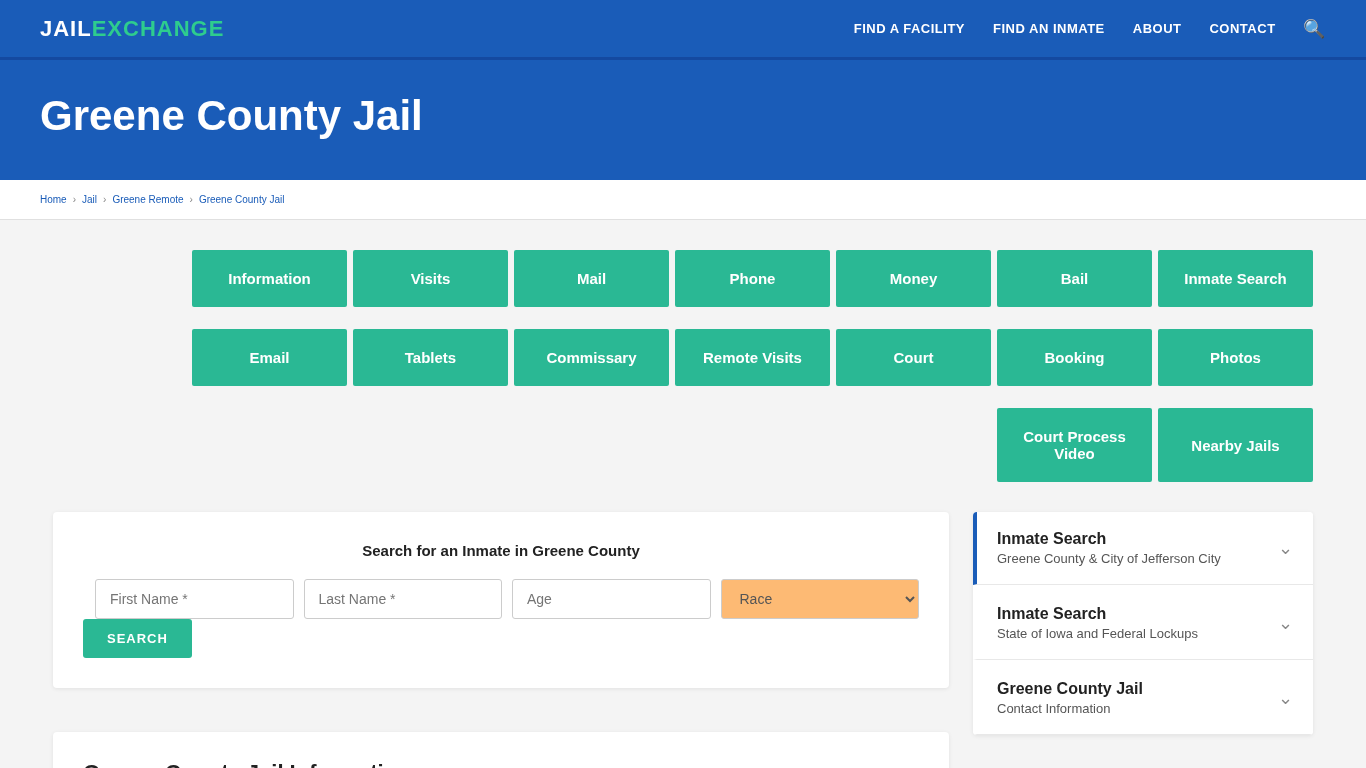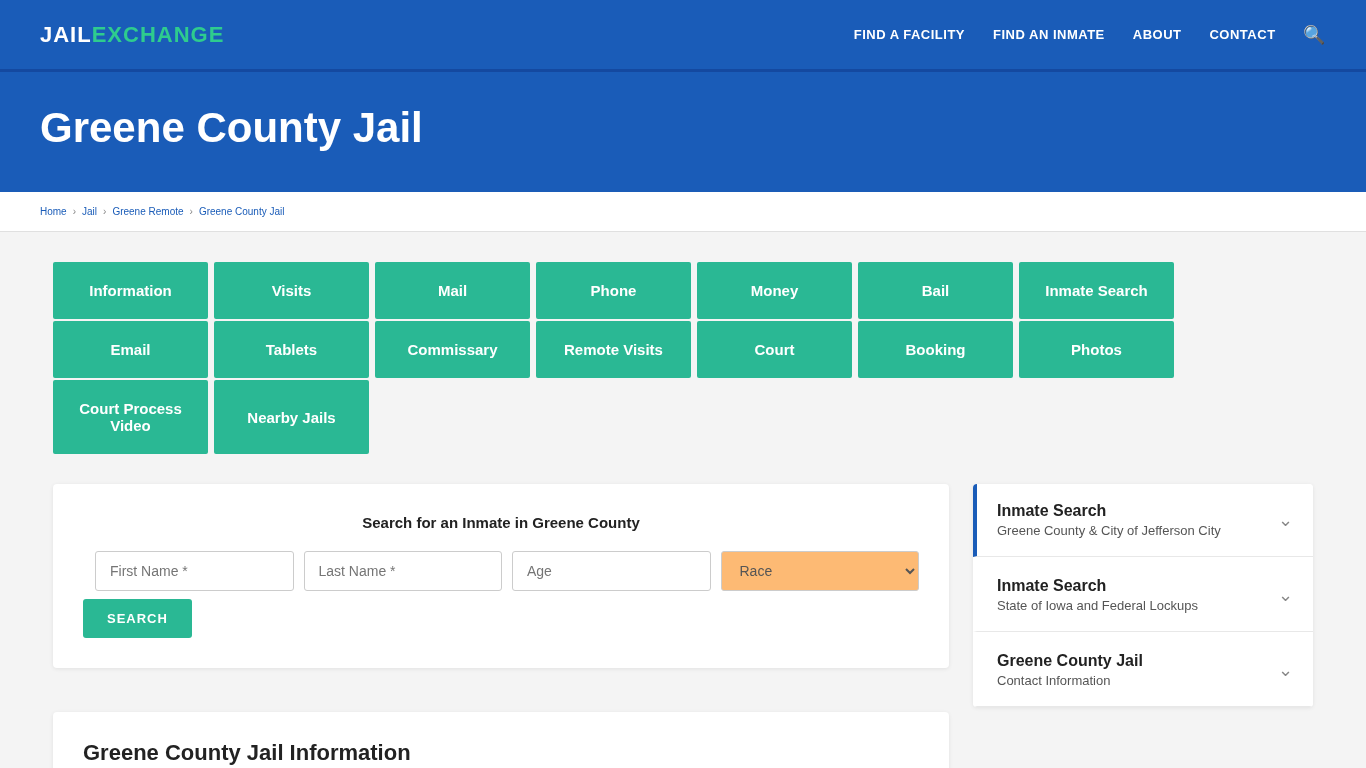--- a/index.html
+++ b/index.html
@@ -5,21 +5,21 @@
     * { box-sizing: border-box; margin: 0; padding: 0; }
     body { font-family: Arial, sans-serif; background: #f4f4f4; color: #333; }
 
     
     nav {
       background: #1a5cb8;
       padding: 16px 40px;
       display: flex;
       align-items: center;
       justify-content: space-between;
-      height: 72px;
+      height: 60px;
       border-bottom: 3px solid #1449a0;
     }
     .logo {
       font-size: 22px;
       font-weight: 900;
       color: white;
       letter-spacing: 1px;
     }
     .logo span { color: #2ecc8e; }
     .nav-links {
@@ -77,22 +77,22 @@
     .main-wrapper {
       max-width: 1300px;
       margin: 0 auto;
       padding: 30px 20px;
     }
 
     
     .btn-grid {
       display: flex;
       flex-direction: column;
-      align-items: flex-start;
-      gap: 2px;
+      align-items: flex-end;
+      gap: 22px;
       margin-bottom: 30px;
     }
     .btn-row {
       display: flex;
       gap: 6px;
       justify-content: center;
     }
     .grid-btn {
       background: #2ab894;
       color: white;
@@ -125,21 +125,21 @@
     .search-panel h2 {
       text-align: center;
       font-size: 15px;
       font-weight: 700;
       margin-bottom: 20px;
       color: #222;
     }
     .search-fields {
       display: flex;
       gap: 10px;
-      margin-bottom: 8px;
+      margin-bottom: 0;
       flex-wrap: wrap;
       padding-left: 12px;
     }
     .search-fields input, .search-fields select {
       border: 1px solid #ccc;
       border-radius: 3px;
       padding: 10px 14px;
       font-size: 14px;
       color: #555;
       outline: none;

